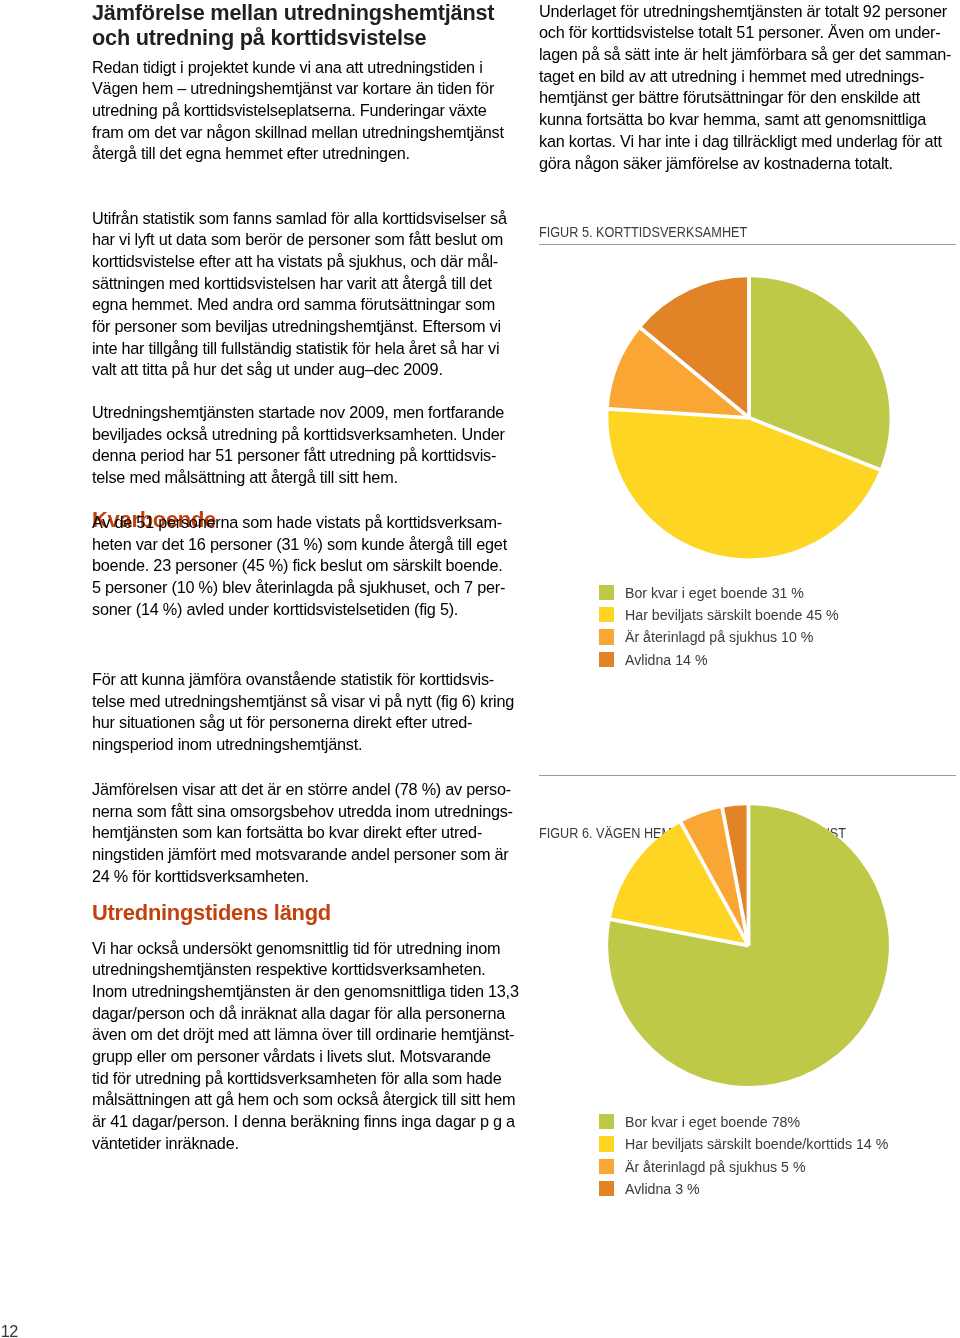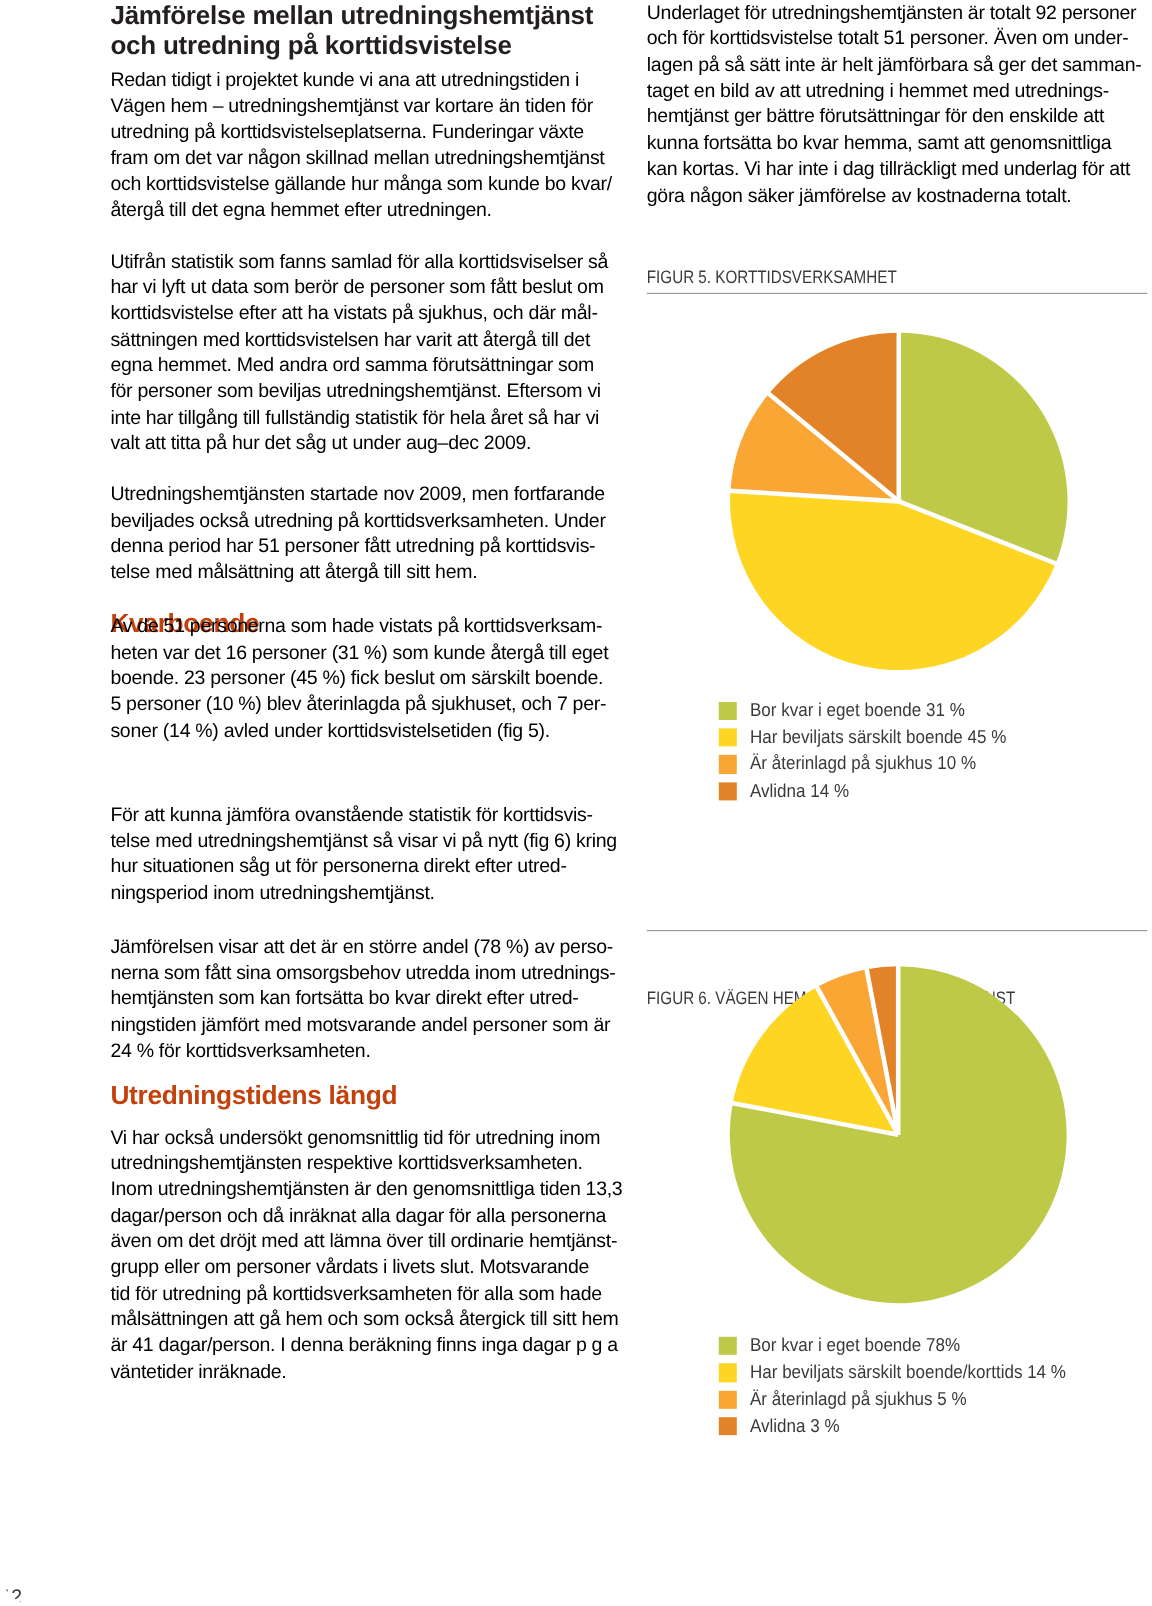--- a/index.html
+++ b/index.html
@@ -1,20 +1,20 @@
 <!DOCTYPE html>
 <html lang="sv"><head>
 <meta charset="utf-8">
 <title>Rapport sida 12</title>
 <style>
   * { margin:0; padding:0; box-sizing:border-box; }
   html,body { width:960px; height:1338px; }
   body { background:#ffffff; font-family:"Liberation Sans", sans-serif;
          color:#3a3a3c; }
-  .page { position:relative; width:960px; height:1338px; overflow:hidden; background:#fff;border-radius:30px; }
+  .page { position:relative; width:960px; height:1338px; overflow:hidden; background:#fff; }
 
   .blk { position:absolute; }
   .ln  { white-space:pre; display:block; }
 
   .title .ln { font-size:21.7px; font-weight:bold; line-height:25.0px;
                color:#231f20; letter-spacing:-0.20px; }
   .head  .ln { font-size:21.9px; font-weight:bold; line-height:24px;
                color:#c2410c; letter-spacing:-0.25px; }
   .body  .ln { font-size:16.25px; line-height:21.7px; color:#000000;
                letter-spacing:-0.240px; }
@@ -41,21 +41,20 @@
 <div class="page">
   <div class="blk title" style="left:92px;top:-0.5px;width:420px;">
     <span class="ln">Jämförelse mellan utredningshemtjänst</span>
     <span class="ln">och utredning på korttidsvistelse</span>
   </div>
   <div class="blk body" style="left:92px;top:56.5px;width:420px;">
     <span class="ln">Redan tidigt i projektet kunde vi ana att utredningstiden i</span>
     <span class="ln">Vägen hem – utredningshemtjänst var kortare än tiden för</span>
     <span class="ln">utredning på korttidsvistelseplatserna. Funderingar växte</span>
     <span class="ln">fram om det var någon skillnad mellan utredningshemtjänst</span>
-    <span class="ln">och korttidsvistelse gällande hur många som kunde bo kvar/</span>
     <span class="ln">återgå till det egna hemmet efter utredningen.</span>
   </div>
   <div class="blk body" style="left:92px;top:207.5px;width:420px;">
     <span class="ln">Utifrån statistik som fanns samlad för alla korttidsviselser så</span>
     <span class="ln">har vi lyft ut data som berör de personer som fått beslut om</span>
     <span class="ln">korttidsvistelse efter att ha vistats på sjukhus, och där mål-</span>
     <span class="ln">sättningen med korttidsvistelsen har varit att återgå till det</span>
     <span class="ln">egna hemmet. Med andra ord samma förutsättningar som</span>
     <span class="ln">för personer som beviljas utredningshemtjänst. Eftersom vi</span>
     <span class="ln">inte har tillgång till fullständig statistik för hela året så har vi</span>

